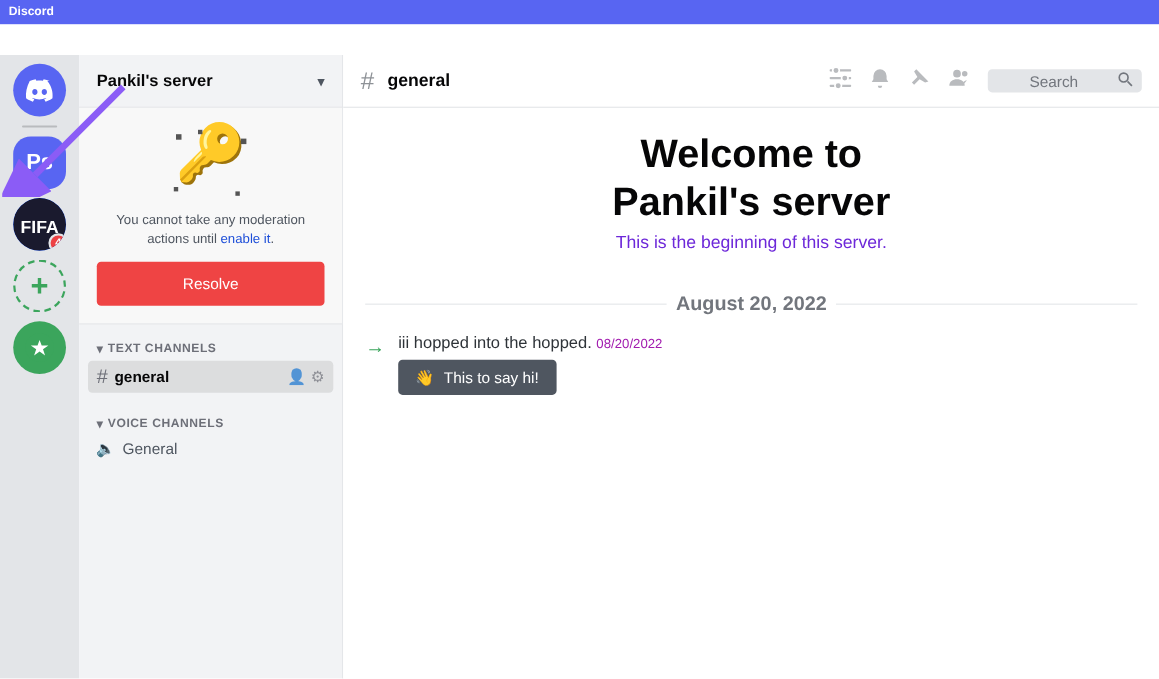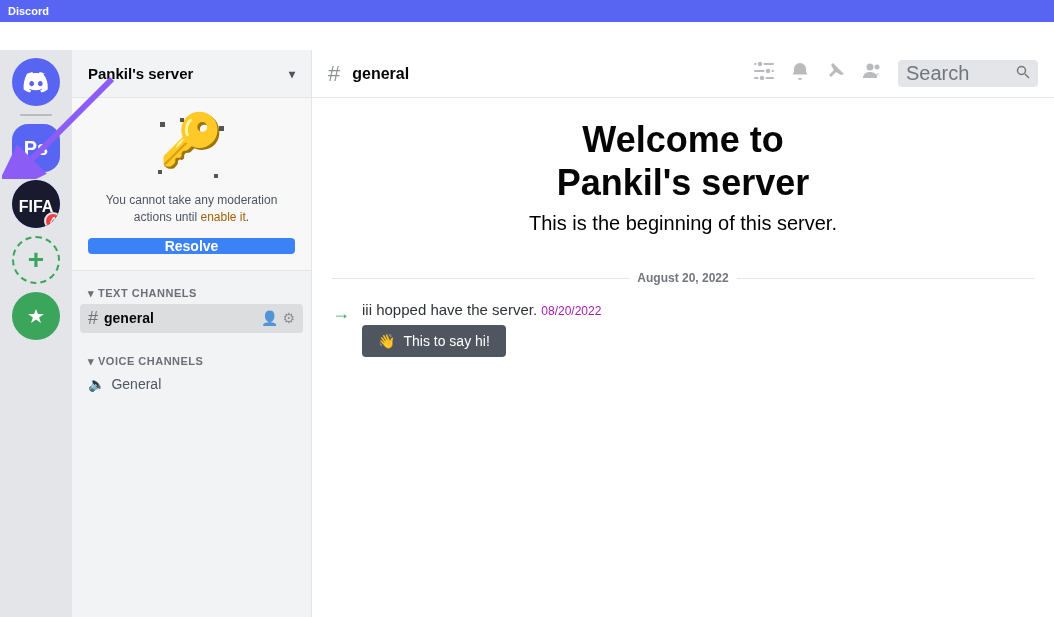--- a/index.html
+++ b/index.html
@@ -152,31 +152,31 @@
       height: 70px;
       margin-bottom: 8px;
     }
     .notice-text {
       font-size: 12px;
       color: #4F5660;
       line-height: 1.4;
       margin-bottom: 8px;
     }
     .notice-link {
-      color: #a16207;
+      color: #1d4ed8;
     }
     .resolve-btn {
-      background: #3b82f6;
+      background: #ef4444;
       color: white;
       border: none;
       border-radius: 4px;
-      padding: 0 0;
+      padding: 12px 0;
       width: 100%;
       font-size: 14px;
-      font-weight: 700;
+      font-weight: 400;
       cursor: pointer;
       margin-top: 4px;
     }
 
     
     .channel-section {
       padding: 16px 8px 4px 8px;
     }
     .channel-category {
       font-size: 11px;
@@ -278,23 +278,24 @@
     .search-bar {
       display: flex;
       align-items: center;
       background: #E3E5E8;
       border-radius: 4px;
       padding: 2px 8px;
       width: 140px;
       gap: 6px;
     }
     .search-placeholder {
-      font-size: 20px;
+      font-size: 14px;
       color: #72767D;
       flex: 1;
+      text-align: center;
     }
     .search-icon {
       color: #72767D;
       font-size: 14px;
     }
 
     
     .messages-area {
       flex: 1;
       padding: 20px 20px;
@@ -311,36 +312,36 @@
       margin-bottom: 20px;
     }
     .welcome-title {
       font-size: 36px;
       font-weight: 800;
       color: #060607;
       line-height: 1.2;
       margin-bottom: 8px;
     }
     .welcome-subtitle {
-      font-size: 20px;
-      color: #000000;
+      font-size: 16px;
+      color: #6d28d9;
     }
     .date-divider {
       display: flex;
       align-items: center;
       gap: 8px;
       margin: 16px 0;
     }
     .date-divider-line {
       flex: 1;
       height: 1px;
       background: #E3E5E8;
     }
     .date-divider-text {
-      font-size: 12px;
+      font-size: 18px;
       font-weight: 700;
       color: #72767D;
     }
     .message-row {
       display: flex;
       align-items: flex-start;
       gap: 12px;
       margin-bottom: 8px;
     }
     .message-arrow {
@@ -539,21 +540,21 @@
         <div class="date-divider">
           <div class="date-divider-line"></div>
           <span class="date-divider-text">August 20, 2022</span>
           <div class="date-divider-line"></div>
         </div>
 
         <div class="message-row">
           <span class="message-arrow">→</span>
           <div>
             <span class="message-text">
-              <span>iii hopped have the server.</span>
+              <span>iii hopped into the hopped.</span>
               <span class="message-timestamp"> <span>08/20/2022</span></span>
             </span>
             <br>
             <button class="wave-btn">
               <span>👋</span>
               <span>This to say hi!</span>
             </button>
           </div>
         </div>
       </div>

